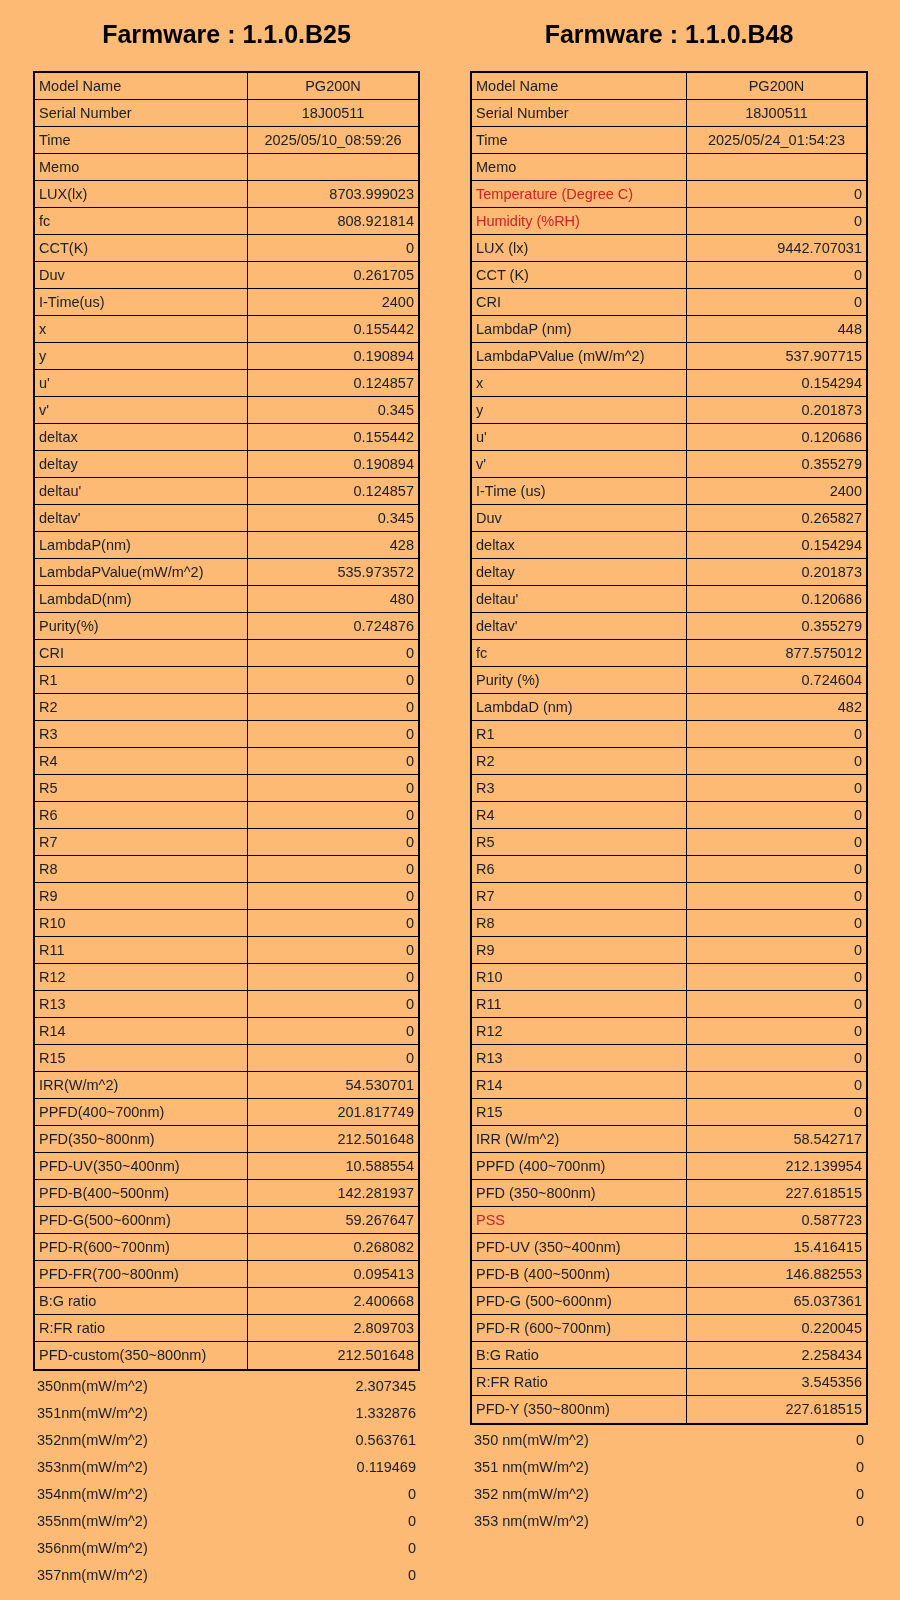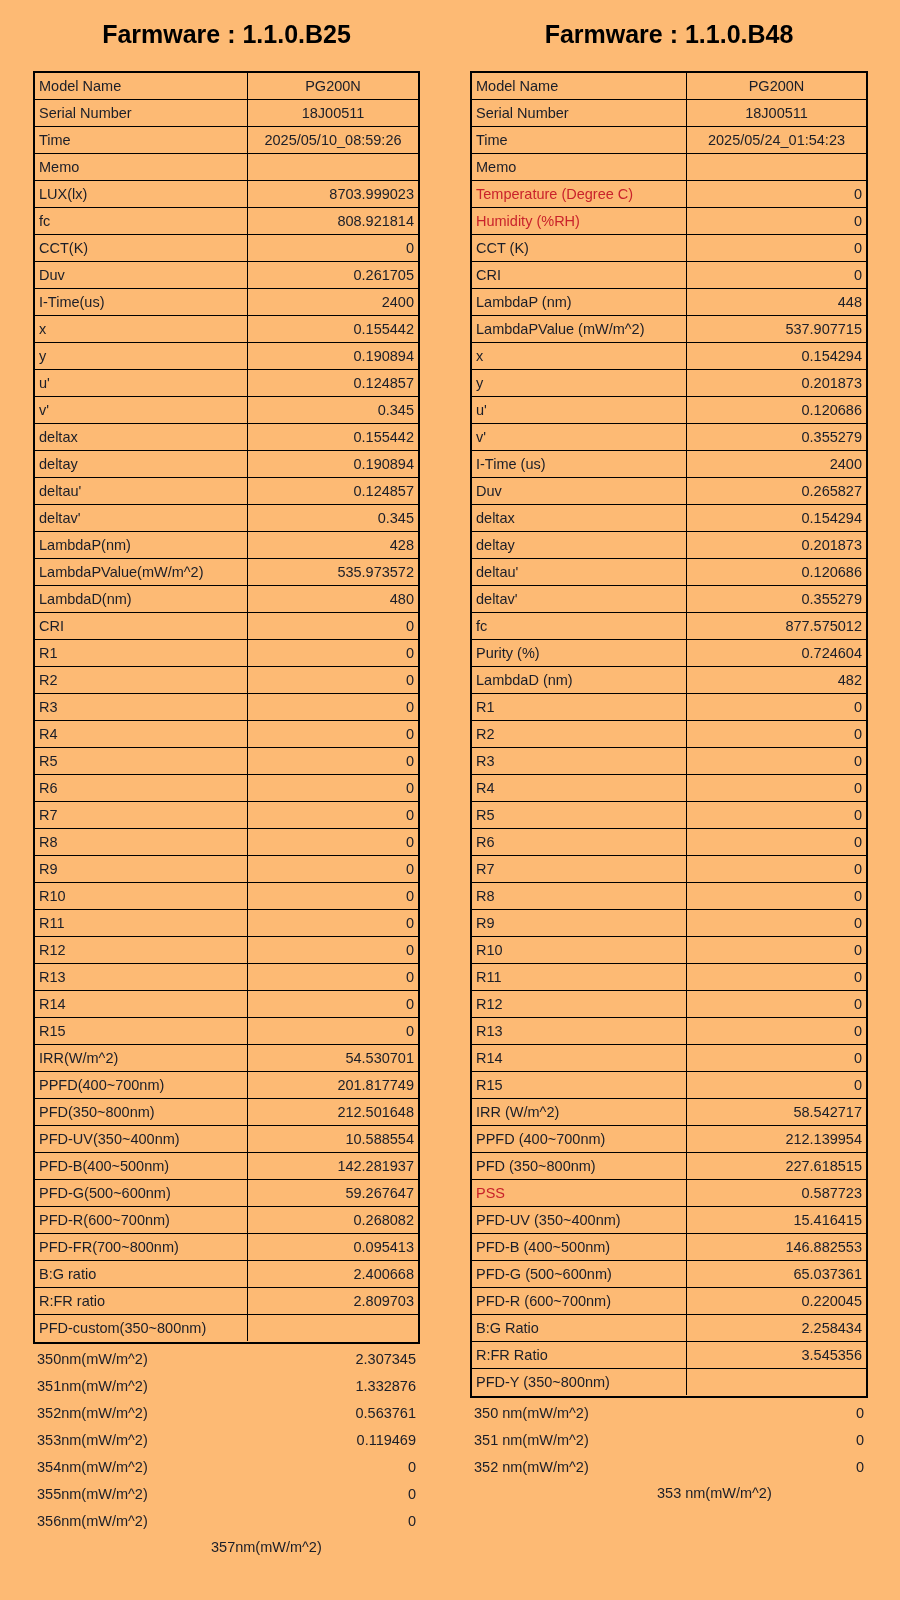--- a/index.html
+++ b/index.html
@@ -14,21 +14,21 @@
     letter-spacing:0px;
   }
   .dtable{
     border:2px solid #000000;box-sizing:border-box;
   }
   .row{
     display:flex;height:27px;box-sizing:border-box;
     border-bottom:1px solid #000000;
     font-size:14.5px;line-height:26px;white-space:nowrap;
   }
-  .row:last-child{border-bottom:none;flex-direction:column;}
+  .row:last-child{border-bottom:none;}
   .cell{box-sizing:border-box;overflow:hidden;}
   .cell.label{
     width:var(--labelw);flex:none;border-right:1px solid #000000;
     padding-left:4px;text-align:left;
   }
   .cell.value{flex:1;text-align:right;padding-right:4px;padding-left:4px;}
   .cell.value.left{text-align:center;}
   .cell.red{color:#c9232b;}
   .extra .row{border:none;align-items:flex-end;}
   .extra .cell.label{border:none;}
@@ -116,20 +116,24 @@
         </div>
         <div class="row">
           <div class="cell label">LambdaPValue(mW/m^2)</div>
           <div class="cell value">535.973572</div>
         </div>
         <div class="row">
           <div class="cell label">LambdaD(nm)</div>
           <div class="cell value">480</div>
         </div>
         <div class="row">
+          <div class="cell label">Purity(%)</div>
+          <div class="cell value">0.724876</div>
+        </div>
+        <div class="row">
           <div class="cell label">CRI</div>
           <div class="cell value">0</div>
         </div>
         <div class="row">
           <div class="cell label">R1</div>
           <div class="cell value">0</div>
         </div>
         <div class="row">
           <div class="cell label">R2</div>
           <div class="cell value">0</div>
@@ -288,20 +292,24 @@
         </div>
         <div class="row">
           <div class="cell label red">Temperature (Degree C)</div>
           <div class="cell value">0</div>
         </div>
         <div class="row">
           <div class="cell label red">Humidity (%RH)</div>
           <div class="cell value">0</div>
         </div>
         <div class="row">
+          <div class="cell label">LUX (lx)</div>
+          <div class="cell value">9442.707031</div>
+        </div>
+        <div class="row">
           <div class="cell label">CCT (K)</div>
           <div class="cell value">0</div>
         </div>
         <div class="row">
           <div class="cell label">CRI</div>
           <div class="cell value">0</div>
         </div>
         <div class="row">
           <div class="cell label">LambdaP (nm)</div>
           <div class="cell value">448</div>

